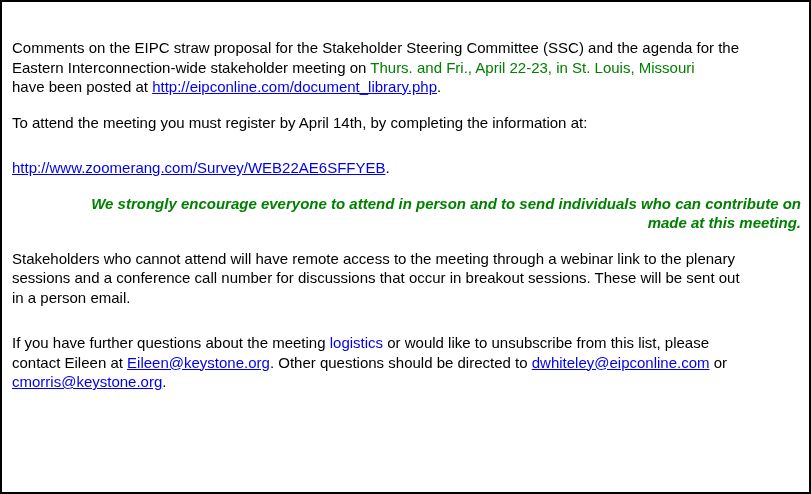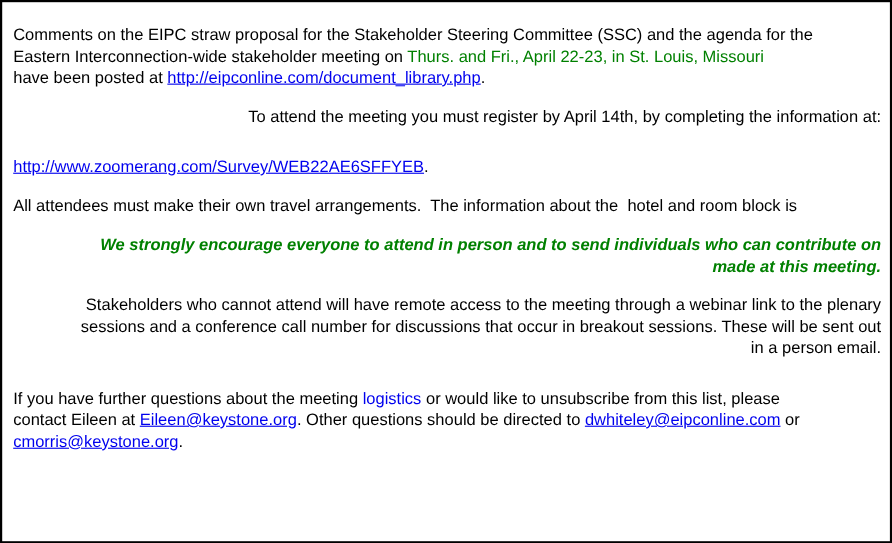--- a/index.html
+++ b/index.html
@@ -9,29 +9,29 @@
     --border-color: #000000;
     --bg: #ffffff;
   }
   * { box-sizing: border-box; }
   html, body { margin: 0; padding: 0; background: #888888; }
   .page {
     width: 811px;
     height: 494px;
     background: var(--bg);
     border: 2px solid var(--border-color);
-    padding: 20px 8px 0 10px;
+    padding: 36px 8px 0 10px;
     overflow: hidden;
     font-family: "Liberation Sans", "DejaVu Sans", sans-serif;
     font-size: 15px;
     line-height: 19.5px;
     color: var(--text-color);
   }
   .para { margin: 0 0 16px 0; }
-  .para.gap-large { margin-bottom: 26px; text-align: right; }
+  .para.gap-large { margin-bottom: 26px; }
   .para.green-bold-italic {
     color: var(--green);
     font-weight: bold;
     font-style: italic;
     text-align: right;
   }
   .line { white-space: pre; }
   .r-text { }
   .r-green-bold { color: var(--green); font-weight: normal; }
   .r-link {
@@ -51,21 +51,20 @@
         <div class="line"><span class="r-text">Eastern Interconnection-wide stakeholder meeting on </span><span class="r-green-bold">Thurs. and Fri., April 22-23, in St. Louis, Missouri</span></div>
         <div class="line"><span class="r-text">have been posted at </span><a class="r-link">http://eipconline.com/document_library.php</a><span class="r-text">.</span></div>
       </div>
       <div class="para gap-large">
         <div class="line"><span class="r-text">To attend the meeting you must register by April 14th, by completing the information at:</span></div>
       </div>
       <div class="para">
         <div class="line"><a class="r-link">http://www.zoomerang.com/Survey/WEB22AE6SFFYEB</a><span class="r-text">.</span></div>
       </div>
       <div class="para">
-        <div class="line"><span class="r-text">All attendees must make their own travel arrangements.  The information about the  hotel and room block is</span></div>
       </div>
       <div class="para green-bold-italic">
         <div class="line"><span class="r-text">We strongly encourage everyone to attend in person and to send individuals who can contribute on</span></div>
         <div class="line"><span class="r-text">made at this meeting.</span></div>
       </div>
       <div class="para gap-large">
         <div class="line"><span class="r-text">Stakeholders who cannot attend will have remote access to the meeting through a webinar link to the plenary</span></div>
         <div class="line"><span class="r-text">sessions and a conference call number for discussions that occur in breakout sessions. These will be sent out</span></div>
         <div class="line"><span class="r-text">in a person email.</span></div>
       </div>

